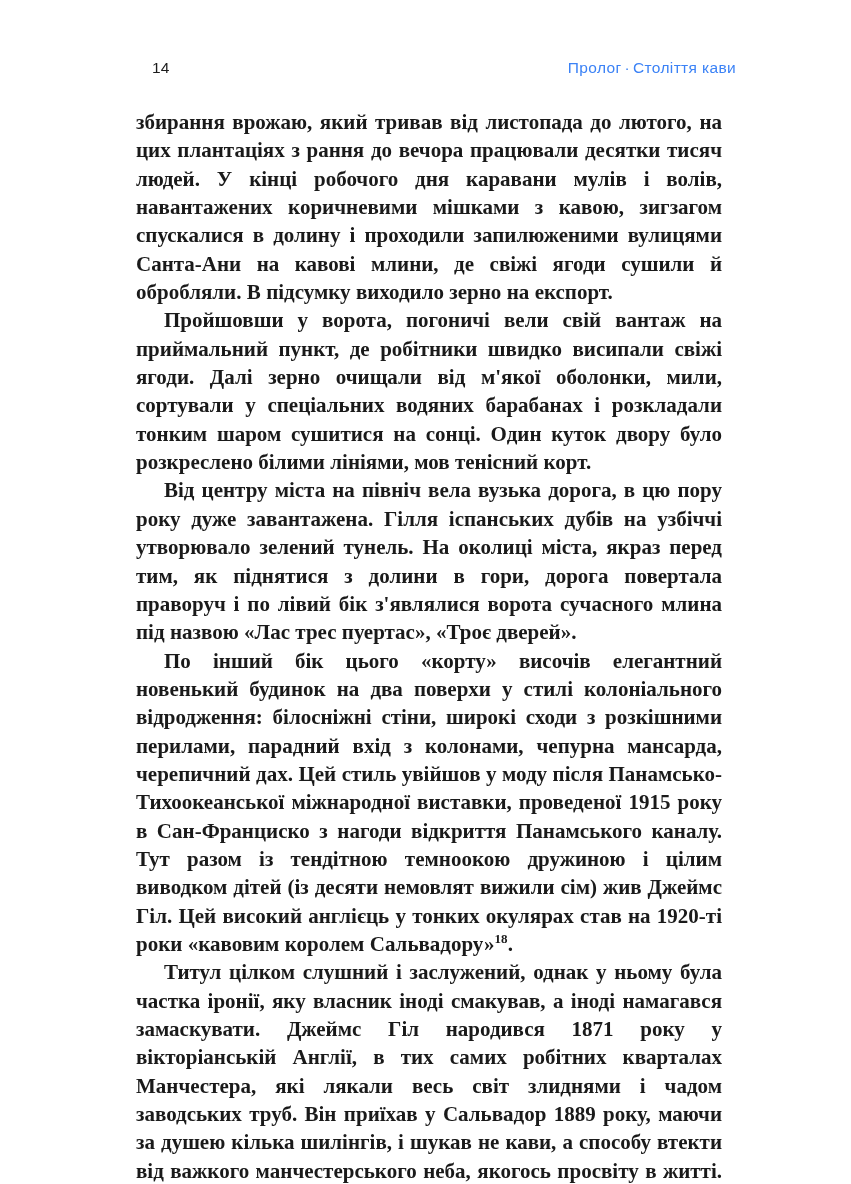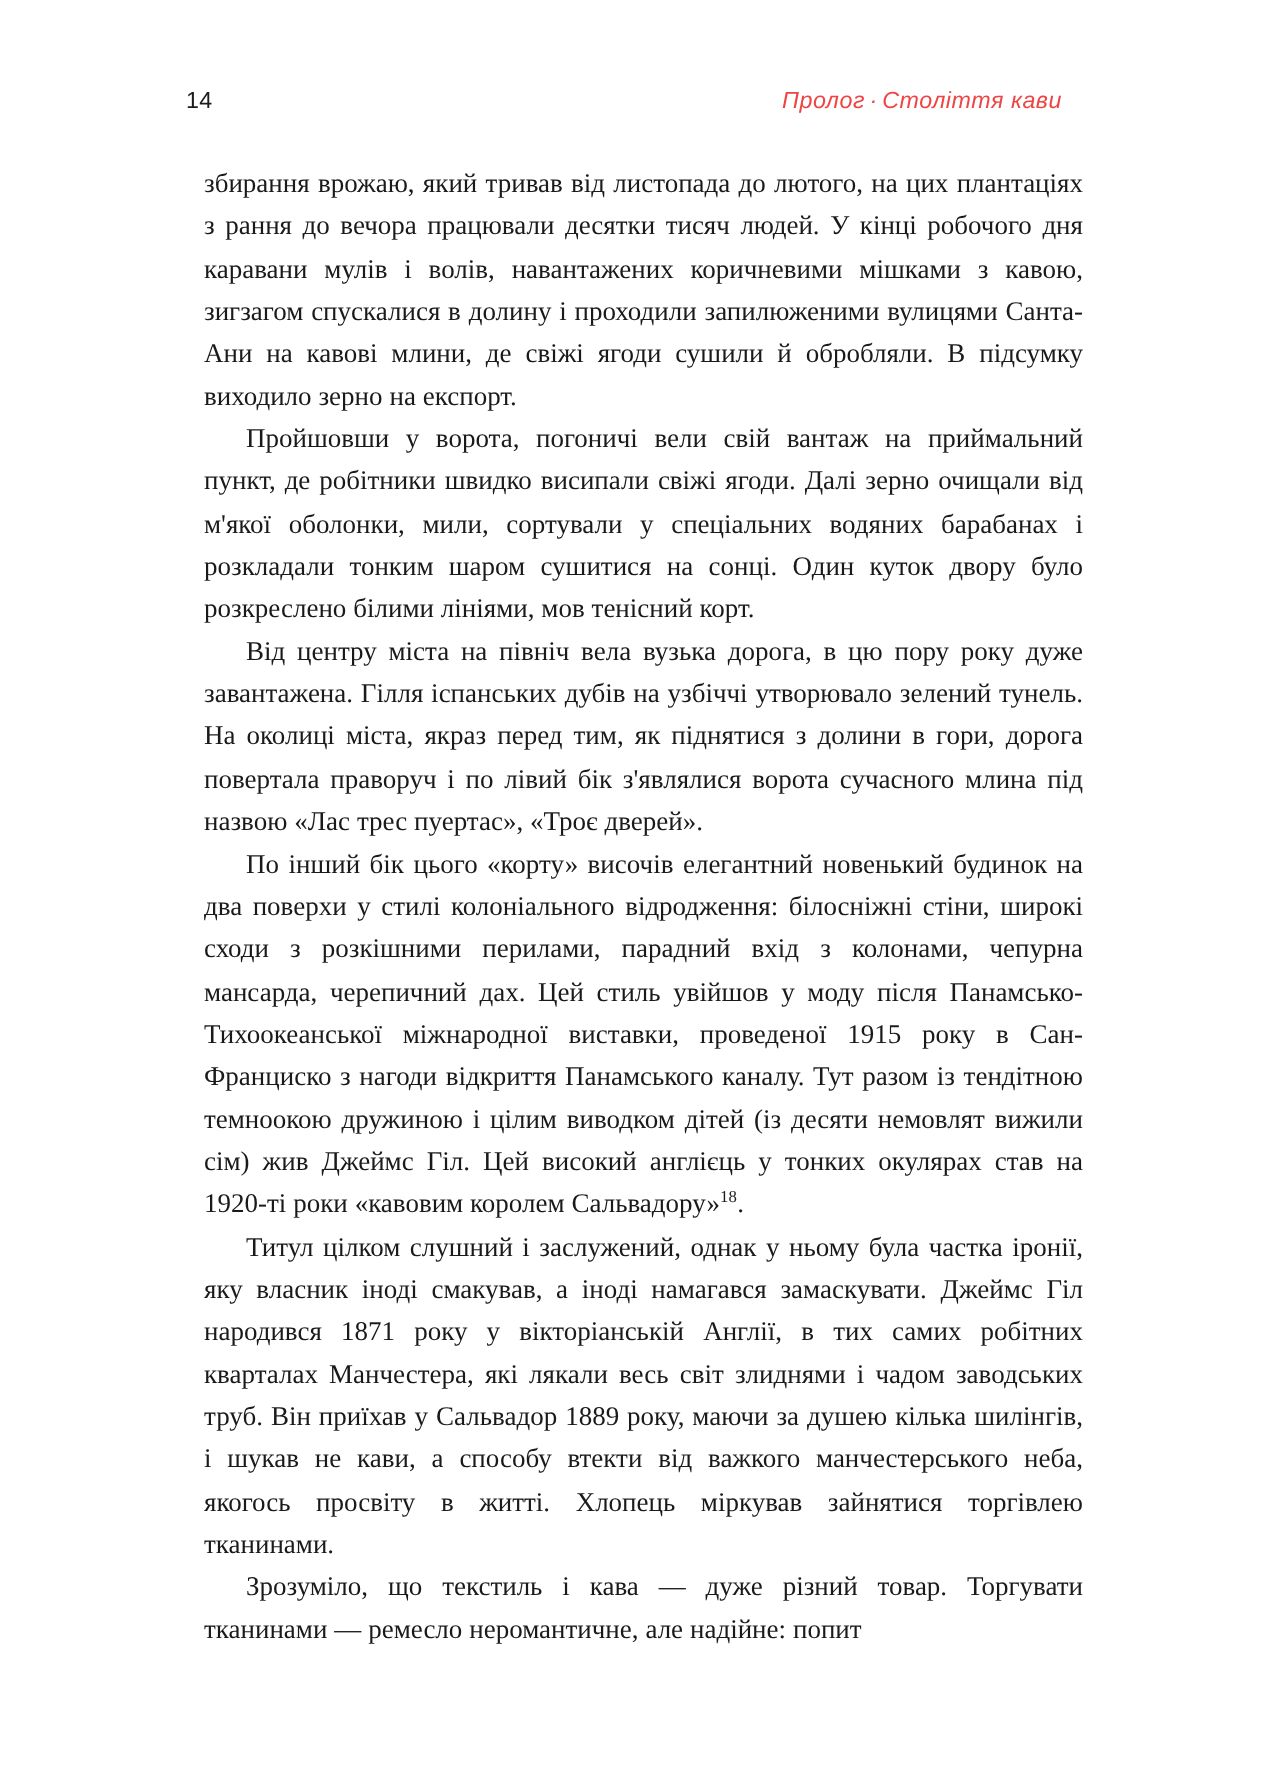--- a/index.html
+++ b/index.html
@@ -22,64 +22,64 @@
     left: 0;
     top: 0;
     width: 851px;
     height: 1184px;
     background: #ffffff;
   }
 
   
   .header {
     position: absolute;
-    left: 124px;
+    left: 152px;
     top: 58px;
     width: 584px;
     height: 26px;
     display: flex;
     align-items: baseline;
     justify-content: space-between;
   }
   .folio {
     font-family: "Liberation Sans", "DejaVu Sans", sans-serif;
     font-size: 15.5px;
     letter-spacing: 0.2px;
     color: #1c1c1c;
     line-height: 20px;
   }
   .runhead {
     font-family: "Liberation Sans", "DejaVu Sans", sans-serif;
-    font-style: italic;
     font-size: 15.5px;
     letter-spacing: 0.35px;
-    color: #ef4444;
+    color: #3b82f6;
     line-height: 20px;
     white-space: nowrap;
   }
   .runhead .sep {
     padding: 0 3px;
   }
 
   
   .textblock {
     position: absolute;
     left: 136px;
     top: 108px;
     width: 586px;
   }
   .para {
     margin: 0;
-    font-size: 18px;
+    font-size: 21px;
     line-height: 28.35px;
     text-align: justify;
     text-justify: inter-word;
     text-indent: 28px;
     hyphens: manual;
     word-spacing: 0.1px;
+    font-weight: bold;
   }
   .para.first {
     text-indent: 0;
   }
   sup.fn {
     font-size: 0.62em;
     vertical-align: super;
     line-height: 0;
     letter-spacing: 0.2px;
   }

